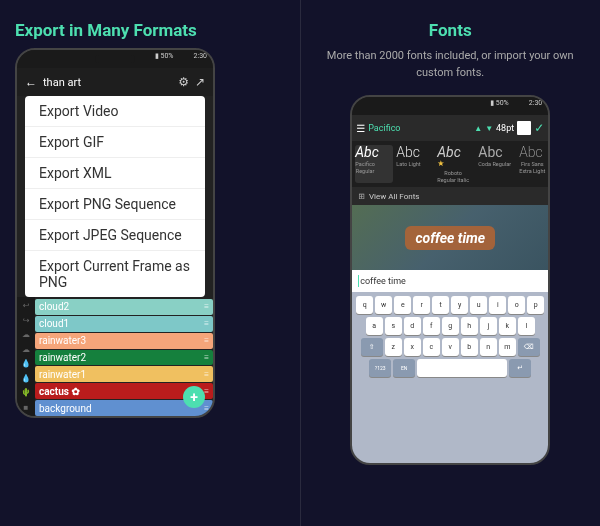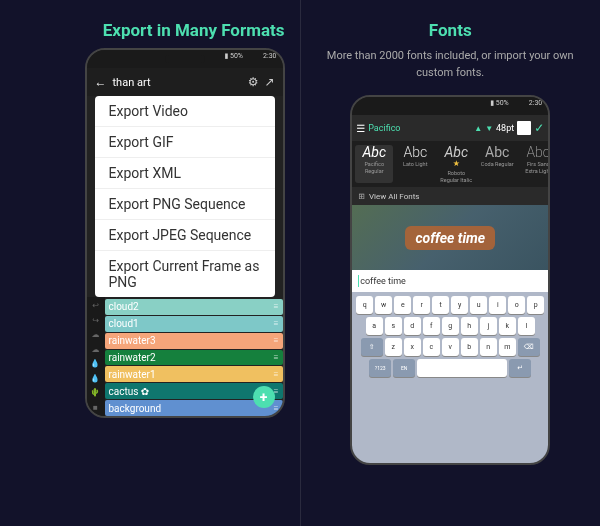--- a/index.html
+++ b/index.html
@@ -12,21 +12,21 @@
       display: flex;
     }
 
     
     .left-panel {
       width: 300px;
       height: 526px;
       background: #12122a;
       display: flex;
       flex-direction: column;
-      align-items: flex-end;
+      align-items: flex-start;
       padding: 20px 15px 0;
     }
     .panel-title {
       color: #4ddfb0;
       font-size: 17px;
       font-weight: bold;
       text-align: center;
       margin-bottom: 8px;
     }
     .panel-desc {
@@ -262,21 +262,21 @@
       display: flex;
       background: #1e1e1e;
       padding: 4px 3px;
       gap: 3px;
       flex-shrink: 0;
       overflow: hidden;
     }
     .font-sample {
       display: flex;
       flex-direction: column;
-      align-items: center;
+      align-items: flex-start;
       min-width: 38px;
     }
     .font-sample.active {
       background: #333;
       border-radius: 3px;
     }
     .font-abc {
       font-size: 14px;
       color: #fff;
       line-height: 1;
@@ -491,21 +491,21 @@
           <span class="layer-handle">≡</span>
         </div>
         <div class="layer-row" style="background:#15803d;">
           <span class="layer-name">rainwater2</span>
           <span class="layer-handle">≡</span>
         </div>
         <div class="layer-row" style="background:#f0c060;">
           <span class="layer-name">rainwater1</span>
           <span class="layer-handle">≡</span>
         </div>
-        <div class="layer-row" style="background:#0f766e;">
+        <div class="layer-row" style="background:#b91c1c;font-weight:bold;">
           <span class="layer-name">cactus ✿</span>
           <span class="layer-handle">≡</span>
         </div>
         <div class="layer-row" style="background:#6090d0;">
           <span class="layer-name">background</span>
           <span class="layer-handle">≡</span>
         </div>
       </div>
       <div class="fab-btn">+</div>
     </div>

